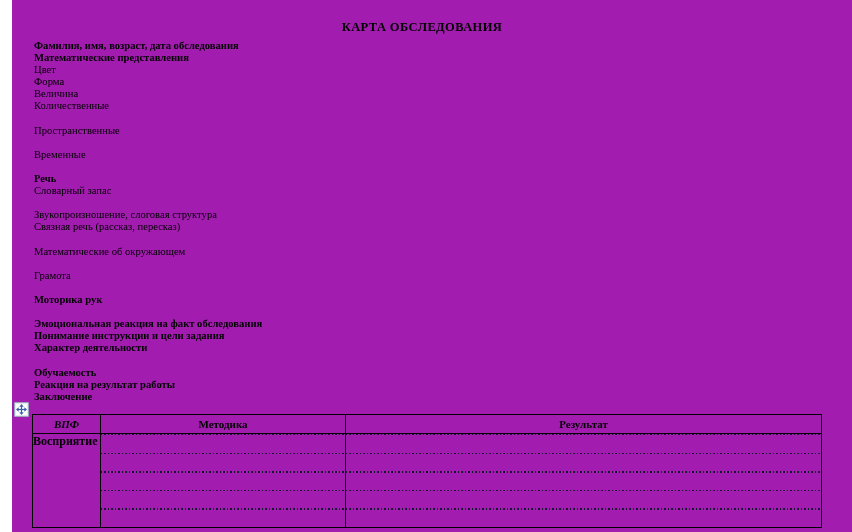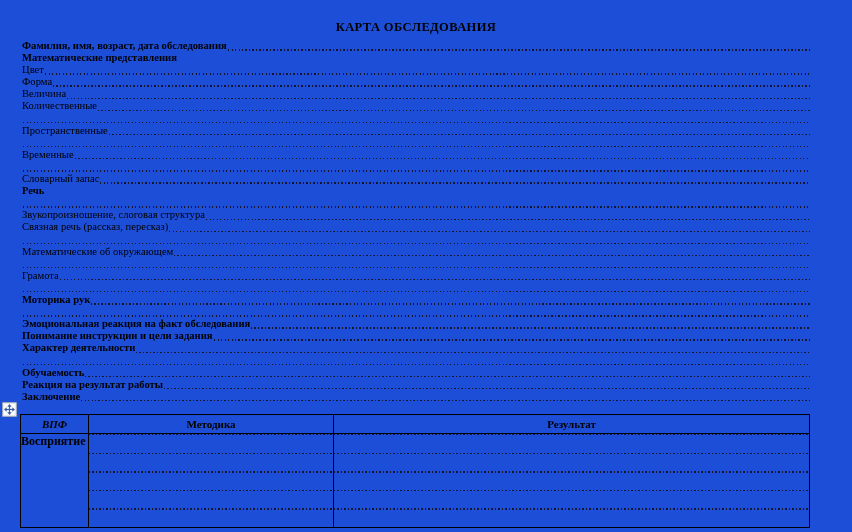--- a/index.html
+++ b/index.html
@@ -1,28 +1,28 @@
 <!DOCTYPE html>
 <html><head>
 <meta charset="utf-8">
 <style>
   html,body{margin:0;padding:0;}
   body{
     width:852px;height:532px;background:#ffffff;position:relative;overflow:hidden;
     font-family:"Liberation Serif","DejaVu Serif",serif;color:#000;
   }
-  .page{position:absolute;inset:0;background:#1d4ed8;}
+  .page{position:absolute;inset:0;background:#a21caf;margin-left:12px;}
   .doc-title{
     position:absolute;top:20px;left:22px;right:42px;text-align:center;
     font-size:12.5px;font-weight:bold;letter-spacing:.4px;
   }
   .body-lines{position:absolute;top:40px;left:22px;right:42px;}
   .line{
     display:flex;align-items:baseline;height:12.1px;line-height:12.1px;
-    font-size:10.6px;white-space:nowrap;
+    font-size:10.6px;white-space:nowrap;flex-direction:column;
   }
   .line.b .lbl{font-weight:bold;}
   .lbl{flex:0 0 auto;}
   .leader{
     flex:1 1 auto;align-self:flex-end;height:1.4px;margin:0 0 1.5px 1px;
     background-image:repeating-linear-gradient(90deg,#15152e 0,#15152e 1.3px,transparent 1.3px,transparent 3.5px);
   }
   
   .move-handle{
     position:absolute;left:2px;top:402px;width:13px;height:13px;
@@ -89,26 +89,26 @@
       <div class="line">
         <span class="leader"></span>
       </div>
       <div class="line">
         <span class="lbl">Временные</span>
         <span class="leader"></span>
       </div>
       <div class="line">
         <span class="leader"></span>
       </div>
+      <div class="line b">
+        <span class="lbl">Речь</span>
+      </div>
       <div class="line">
         <span class="lbl">Словарный запас </span>
         <span class="leader"></span>
-      </div>
-      <div class="line b">
-        <span class="lbl">Речь</span>
       </div>
       <div class="line">
         <span class="leader"></span>
       </div>
       <div class="line">
         <span class="lbl">Звукопроизношение, слоговая структура</span>
         <span class="leader"></span>
       </div>
       <div class="line">
         <span class="lbl">Связная речь (рассказ, пересказ)</span>

